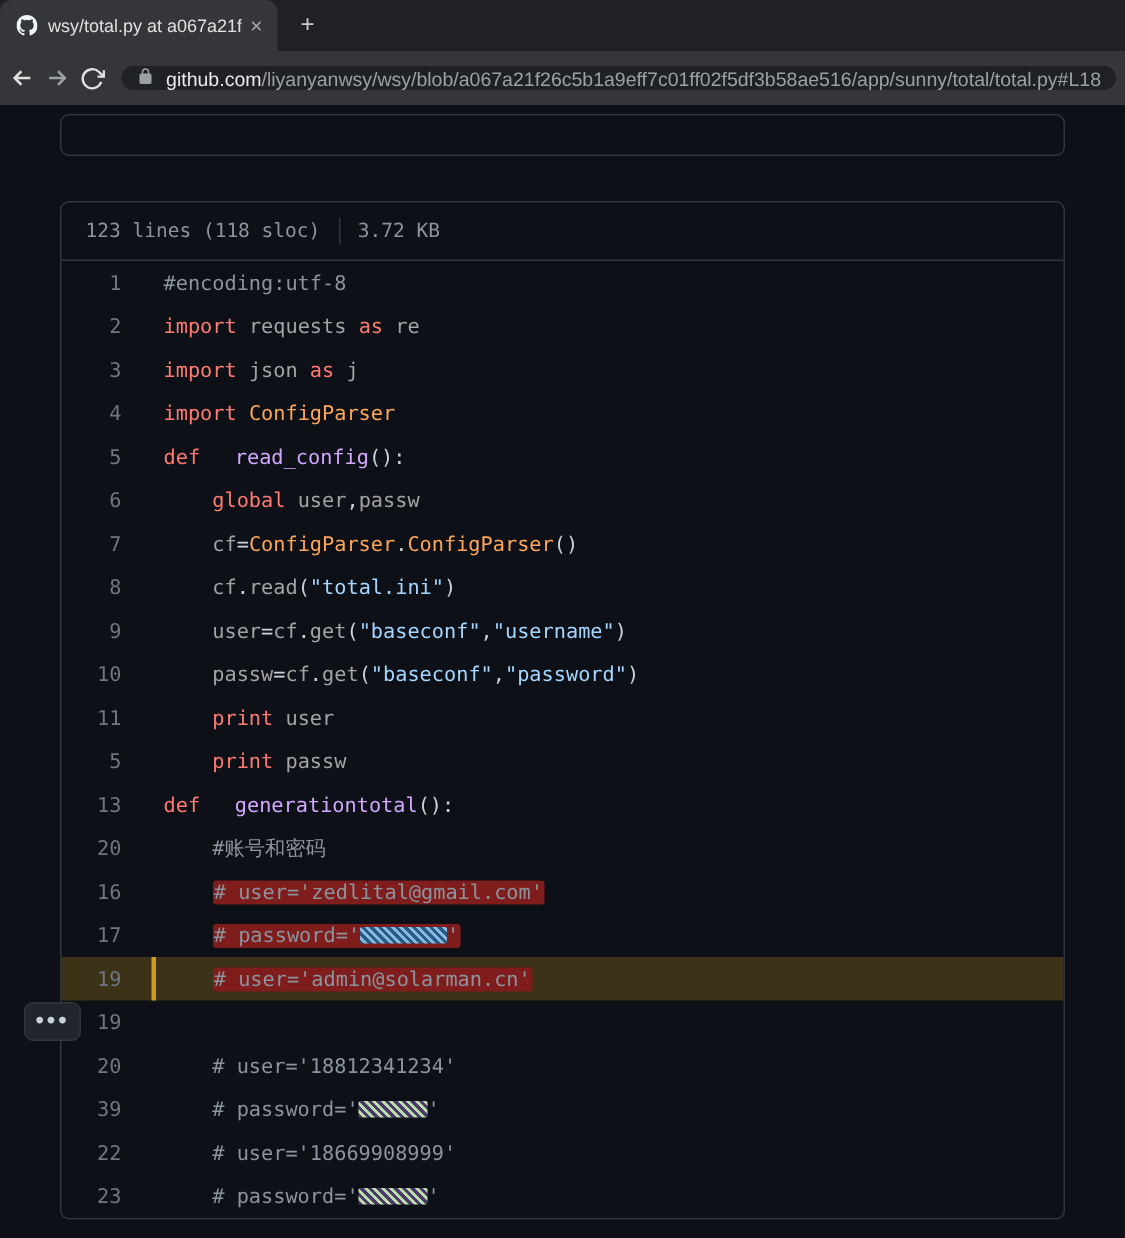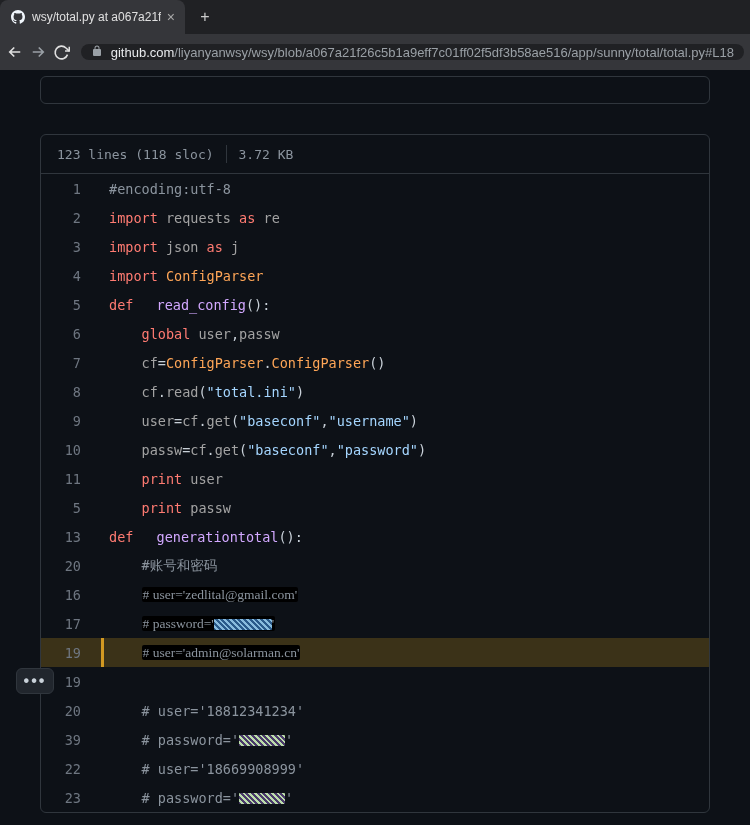--- a/index.html
+++ b/index.html
@@ -149,24 +149,23 @@
   }
   .tok-c { color: #8b949e; }
   .tok-k { color: #ff7b72; }
   .tok-kn { color: #ff7b72; }
   .tok-nf { color: #d2a8ff; margin-left: 15px; }
   .tok-s { color: #a5d6ff; }
   .tok-p { color: #c9d1d9; }
   .tok-n { color: #a3a3a3; }
   .tok-nc { color: #ffa657; }
   .sel {
-    background: #000000;
+    background: #7f1d1d;
     border-radius: 2px;
     padding: 0 1px;
-    font-family: Liberation Serif, serif;
   }
   .obsc {
     display: inline-block;
     width: 58px; height: 11px;
     background: repeating-linear-gradient(45deg,#2a5a8a,#2a5a8a 2px,#8bd 2px,#8bd 4px);
     vertical-align: middle;
     border-radius: 1px;
   }
   .obsc2 {
     display: inline-block;

